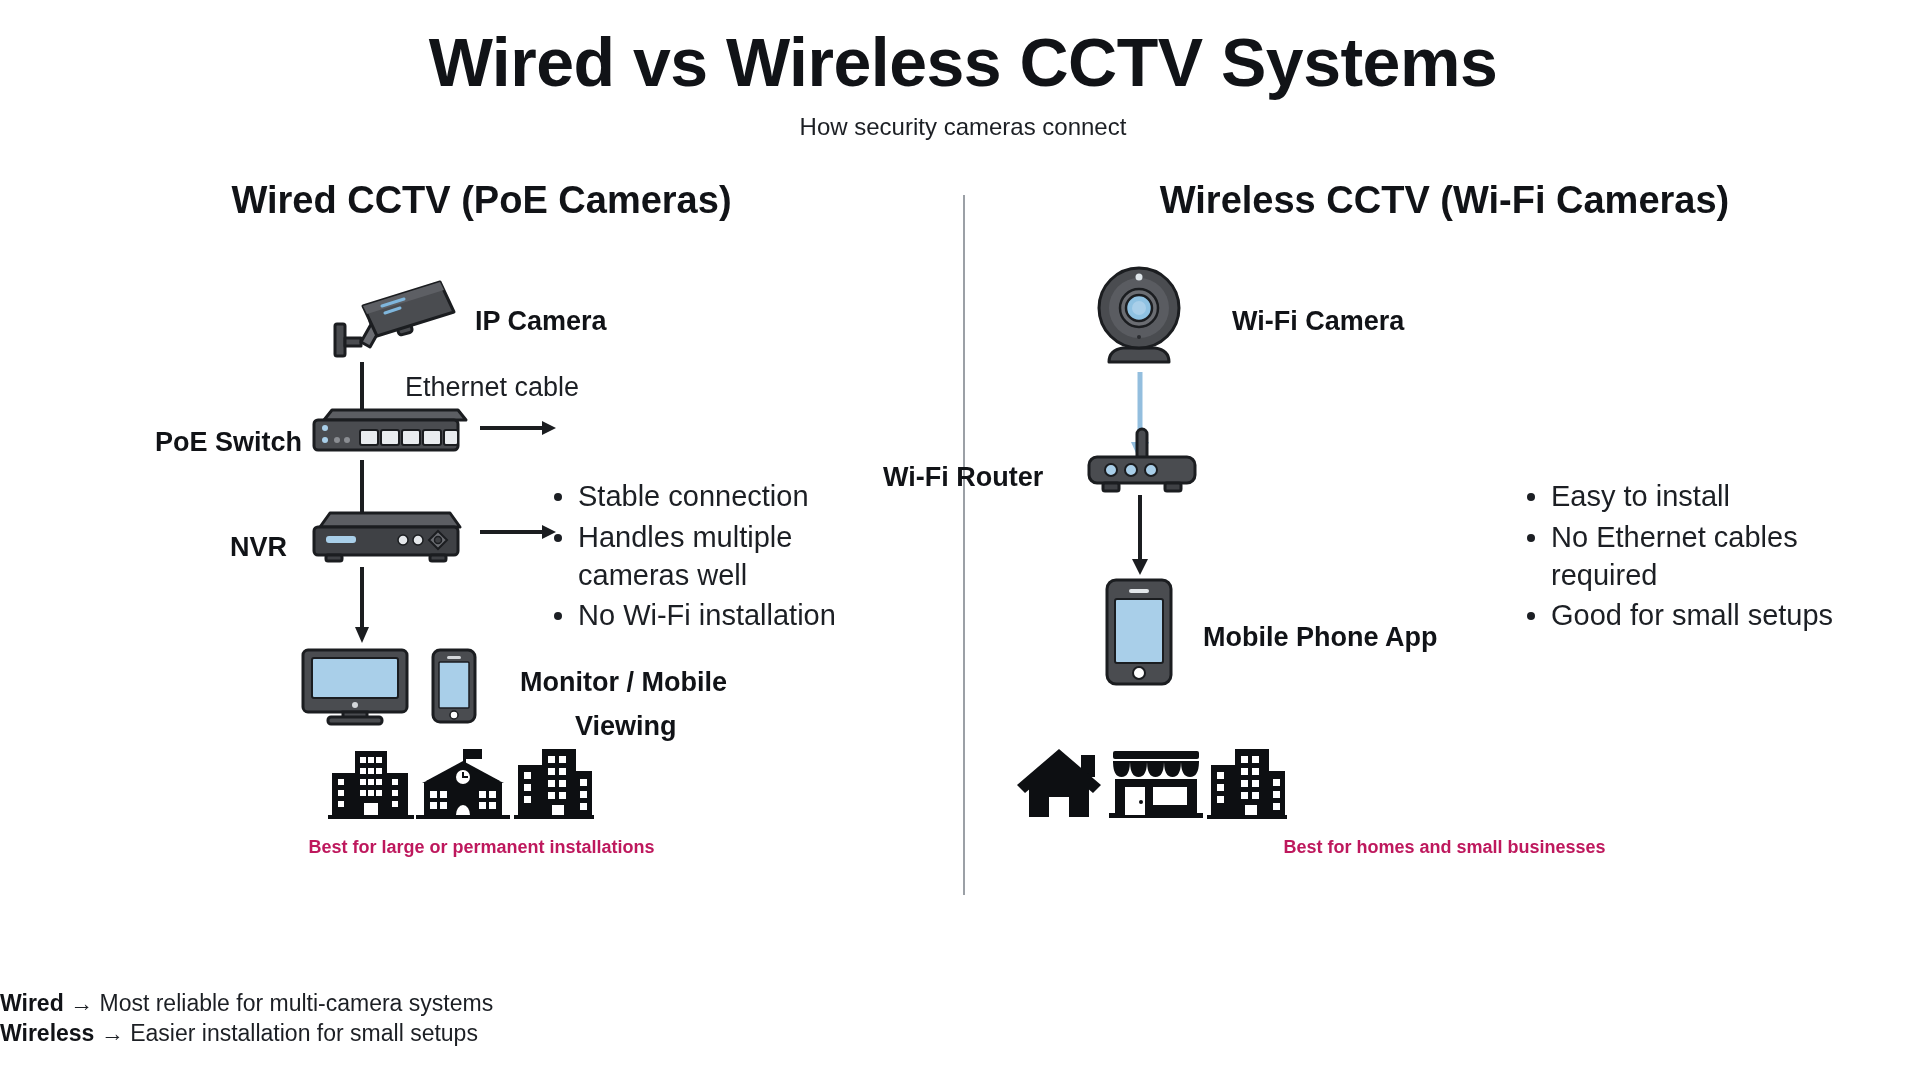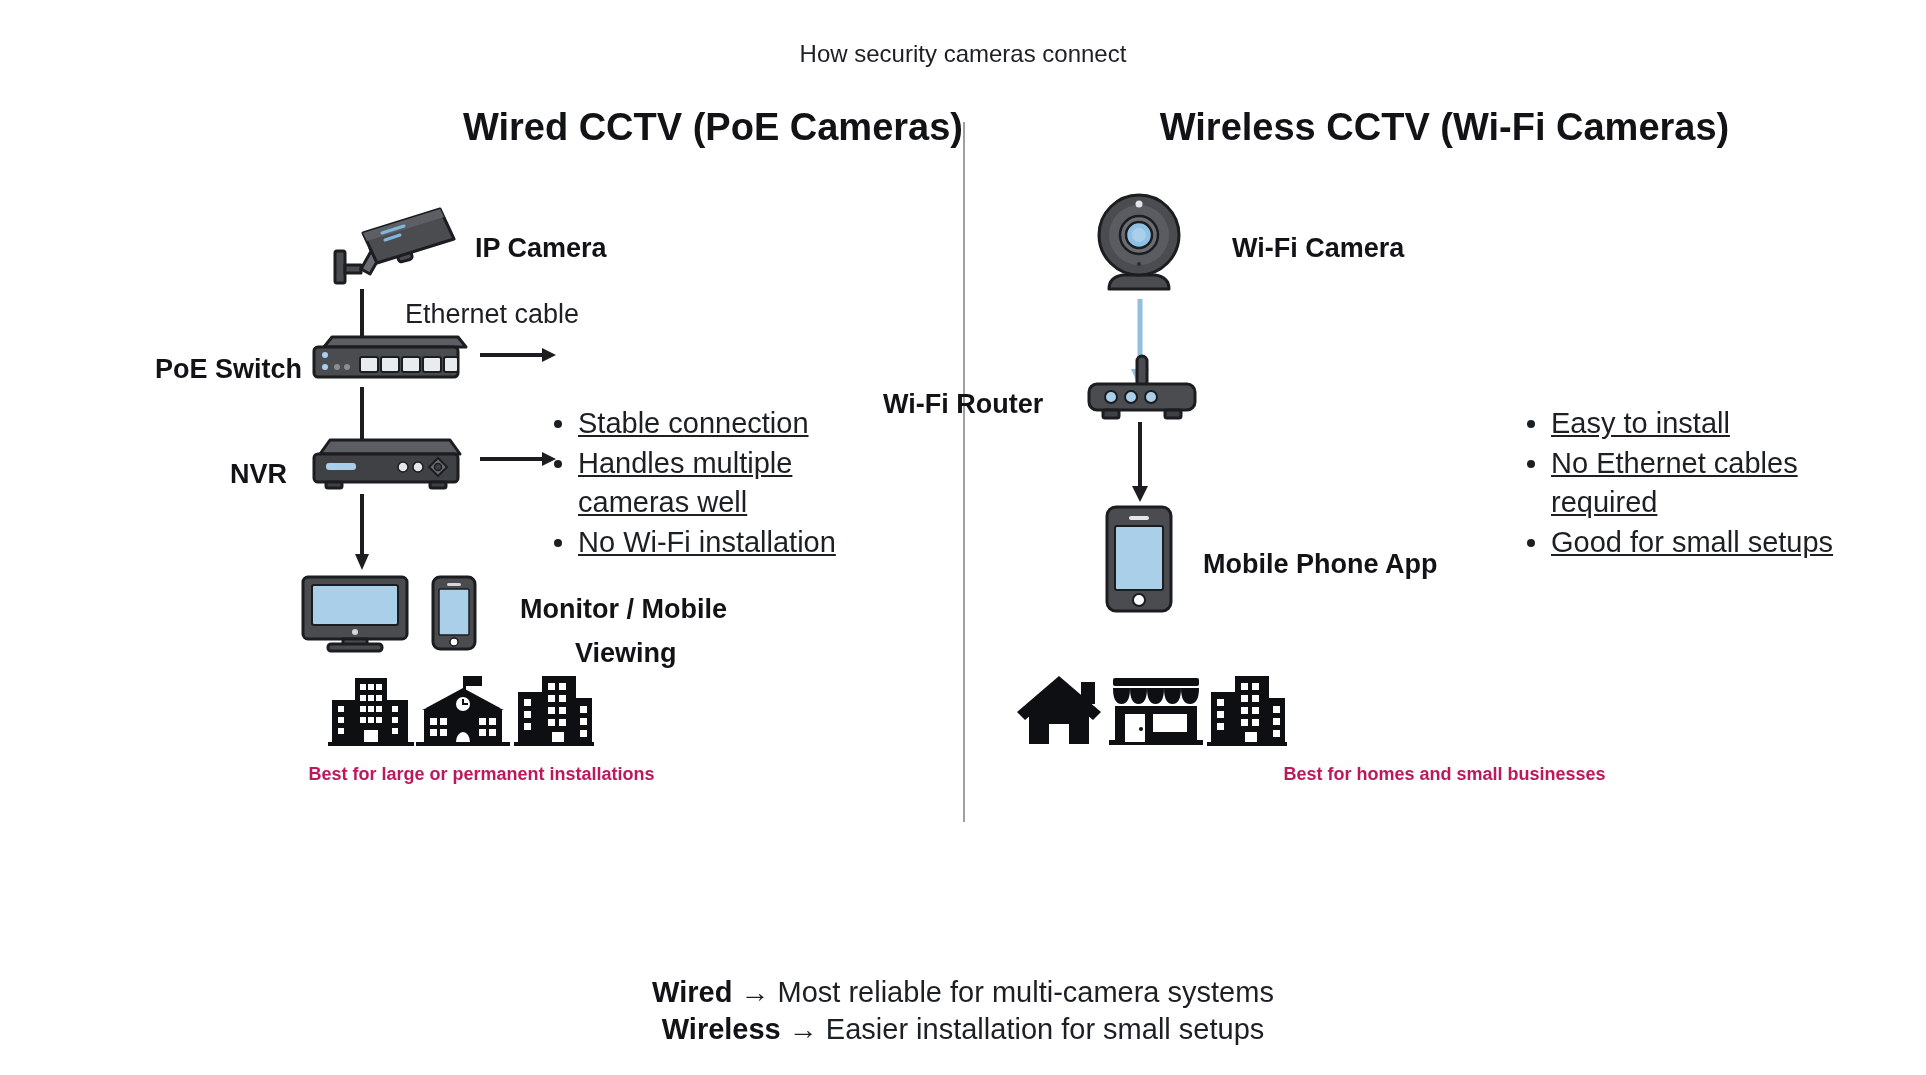--- a/index.html
+++ b/index.html
@@ -53,21 +53,21 @@
   .col {
     width: 963px;
     position: relative;
   }
   .col-title {
     text-align: center;
     font-size: 38px;
     font-weight: 700;
     color: #111317;
   }
-  .col-left .col-title { padding-left: 0; text-align: right; }
+  .col-left .col-title { padding-left: 0; }
 
   
   .diagram {
     position: relative;
     height: 620px;
   }
   .node {
     position: absolute;
   }
   .side-label {
@@ -101,52 +101,52 @@
     padding: 0;
     font-size: 29px;
     line-height: 1.32;
     color: #1c1f24;
     width: 330px;
   }
   .bullets li {
     position: relative;
     padding-left: 28px;
     margin-bottom: 2px;
-    text-decoration: underline;
   }
   .bullets li::before {
     content: "";
     position: absolute;
     left: 4px;
     top: 16px;
     width: 8px;
     height: 8px;
     border-radius: 50%;
     background: #1c1f24;
   }
 
   
   .footer {
     position: absolute;
     left: 0;
     right: 0;
     bottom: 26px;
-    text-align: center;
-    font-size: 29px;
+    text-align: left;
+    font-size: 23px;
     line-height: 1.3;
     color: #1c1f24;
   }
   .footer b { font-weight: 700; color: #111317; }
 
   svg { display: block; overflow: visible; }
 </style>
 </head>
 <body>
 
 <div class="header">
+  <div class="main-title">Wired vs Wireless CCTV Systems</div>
   <div class="subtitle">How security cameras connect</div>
 </div>
 
 <div class="columns">
   <div class="divider"></div>
 
   <div class="col col-left">
     <div class="col-title">Wired CCTV (PoE Cameras)</div>
 
     <div class="diagram">

